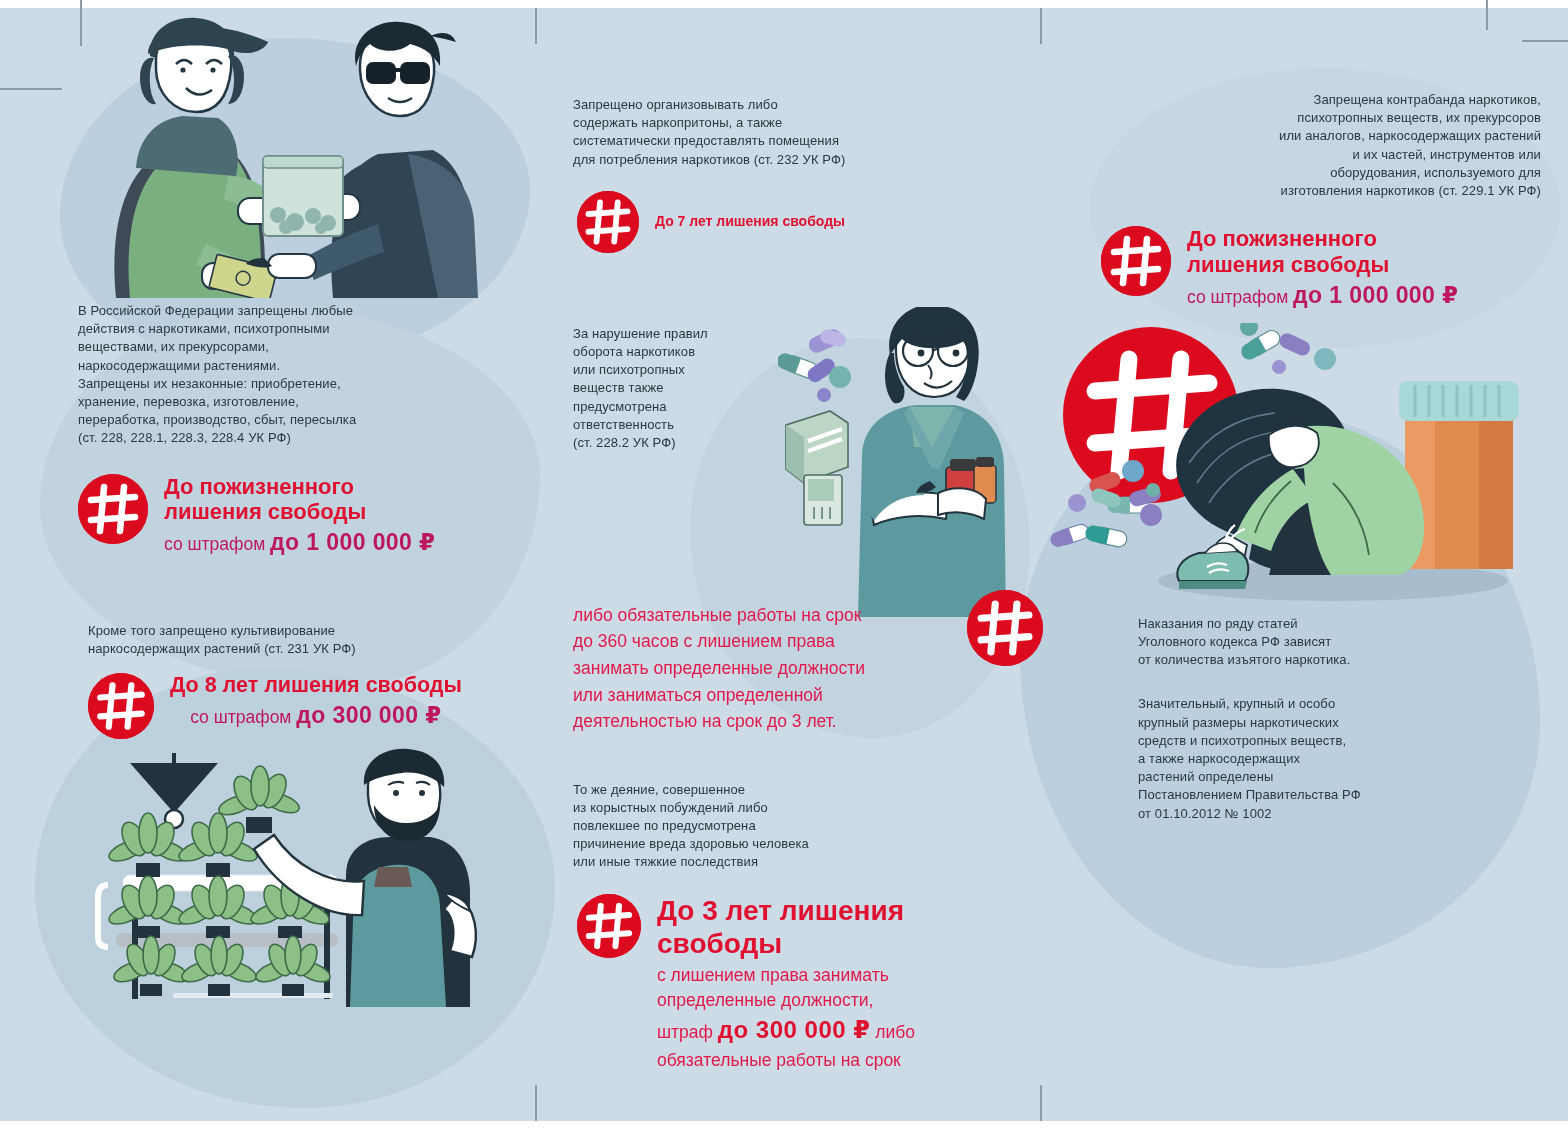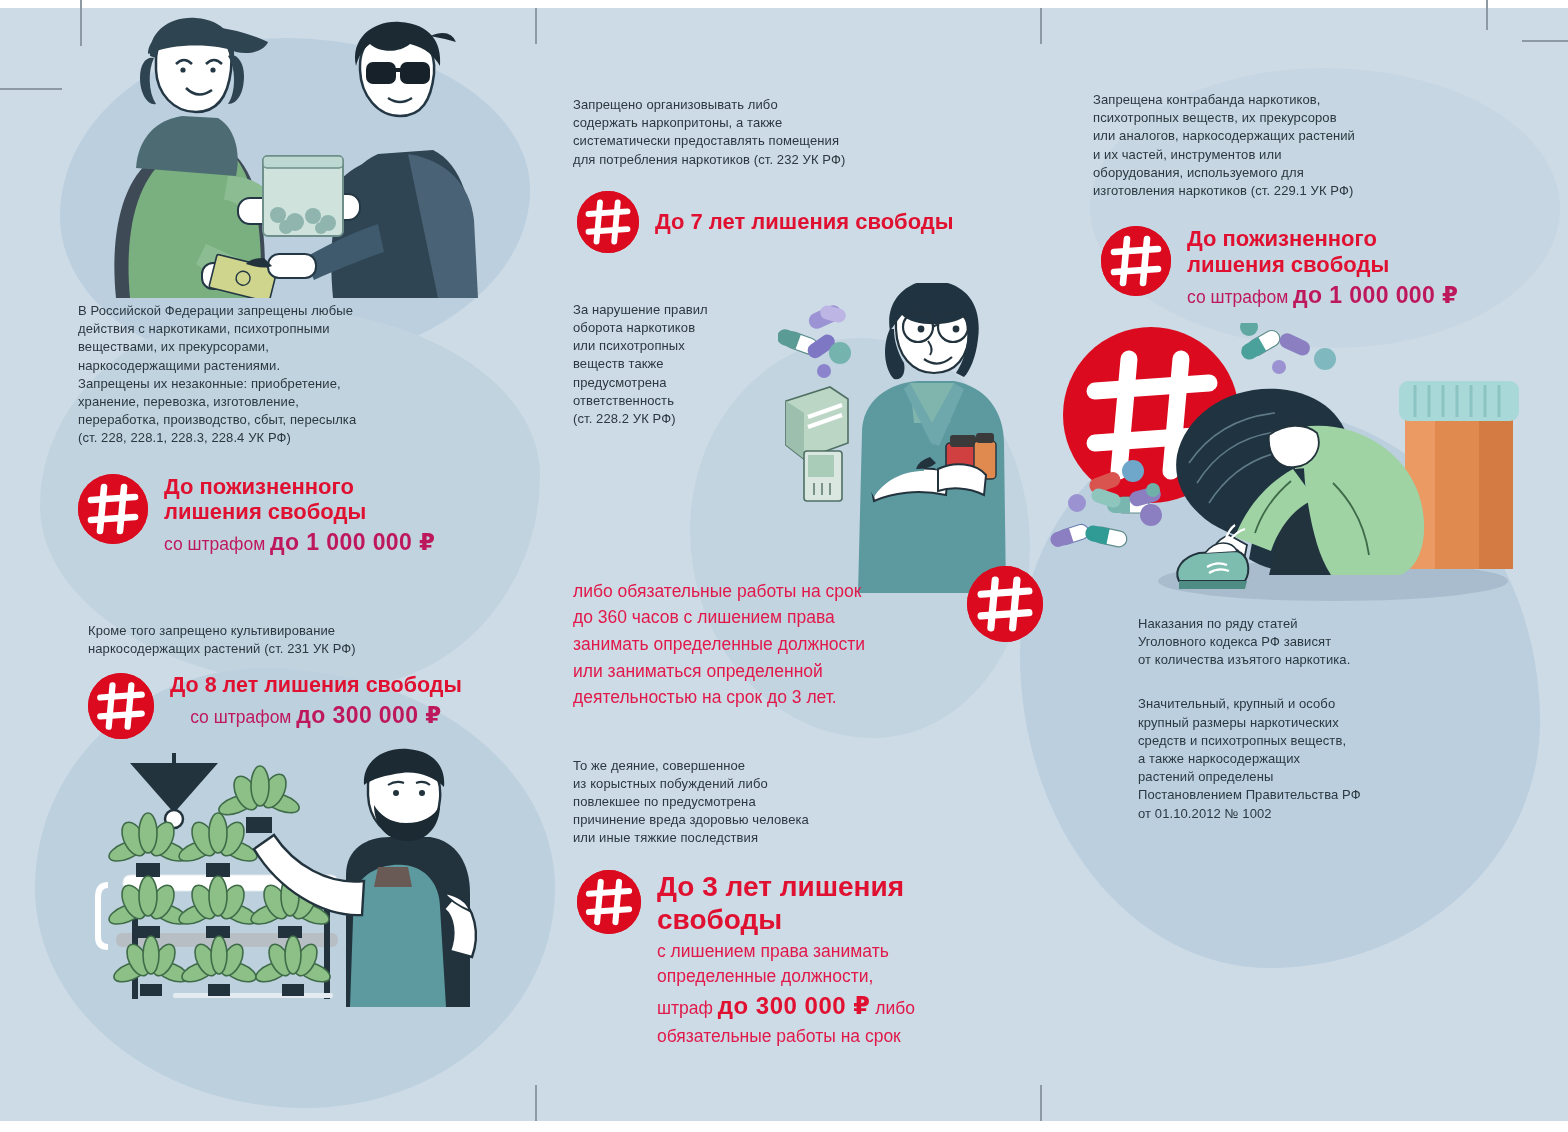--- a/index.html
+++ b/index.html
@@ -326,24 +326,24 @@
         <svg viewBox="0 0 70 70">
           <circle cx="35" cy="35" r="35" fill="#dc0a1e"></circle>
           <g stroke="#ffffff" stroke-width="6.6" stroke-linecap="round">
             <line x1="26" y1="13" x2="22" y2="57"></line>
             <line x1="46" y1="13" x2="42" y2="57"></line>
             <line x1="13" y1="26" x2="57" y2="23"></line>
             <line x1="13" y1="46" x2="57" y2="43"></line>
           </g>
         </svg>
       </div>
-      <div class="red-head" style="font-size:22px;">До 7 лет лишения свободы</div>
-    </div>
-
-    <div style="position:relative;margin-top:48px;height:300px;width:440px;">
+      <div class="red-head" style="font-size:14px;">До 7 лет лишения свободы</div>
+    </div>
+
+    <div style="position:relative;margin-top:72px;height:300px;width:440px;">
       <div class="body-text" style="position:absolute;left:0;top:0;width:215px;">За нарушение правил
 оборота наркотиков
 или психотропных
 веществ также
 предусмотрена
 ответственность
 (ст. 228.2 УК РФ)</div>
 
       <div style="position:absolute;left:205px;top:-18px;">
         <svg viewBox="0 0 250 310" width="250" height="310">
@@ -441,21 +441,21 @@
         <div class="red-para" style="margin-top:3px;line-height:1.45;">с лишением права занимать</div>
         <div class="red-para" style="line-height:1.45;">определенные должности,</div>
         <div class="red-para" style="line-height:1.45;"><span>штраф </span><span style="font-weight:bold;font-size:24px;color:#e01030;letter-spacing:.5px;">до 300 000 ₽</span><span> либо</span></div>
         <div class="red-para" style="line-height:1.45;">обязательные работы на срок</div>
 
       </div>
     </div>
   </div>
 
   <div class="col col3">
-    <div class="body-text" style="margin-top:83px;width:448px;">Запрещена контрабанда наркотиков,
+    <div class="body-text" style="margin-top:83px;width:448px;text-align:right;">Запрещена контрабанда наркотиков,
 психотропных веществ, их прекурсоров
 или аналогов, наркосодержащих растений
 и их частей, инструментов или
 оборудования, используемого для
 изготовления наркотиков (ст. 229.1 УК РФ)</div>
 
     <div class="pen" style="margin-top:24px;margin-left:8px;">
       <div class="hash" style="width:70px;height:70px;margin-top:2px;">
         <svg viewBox="0 0 70 70">
           <circle cx="35" cy="35" r="35" fill="#dc0a1e"></circle>

